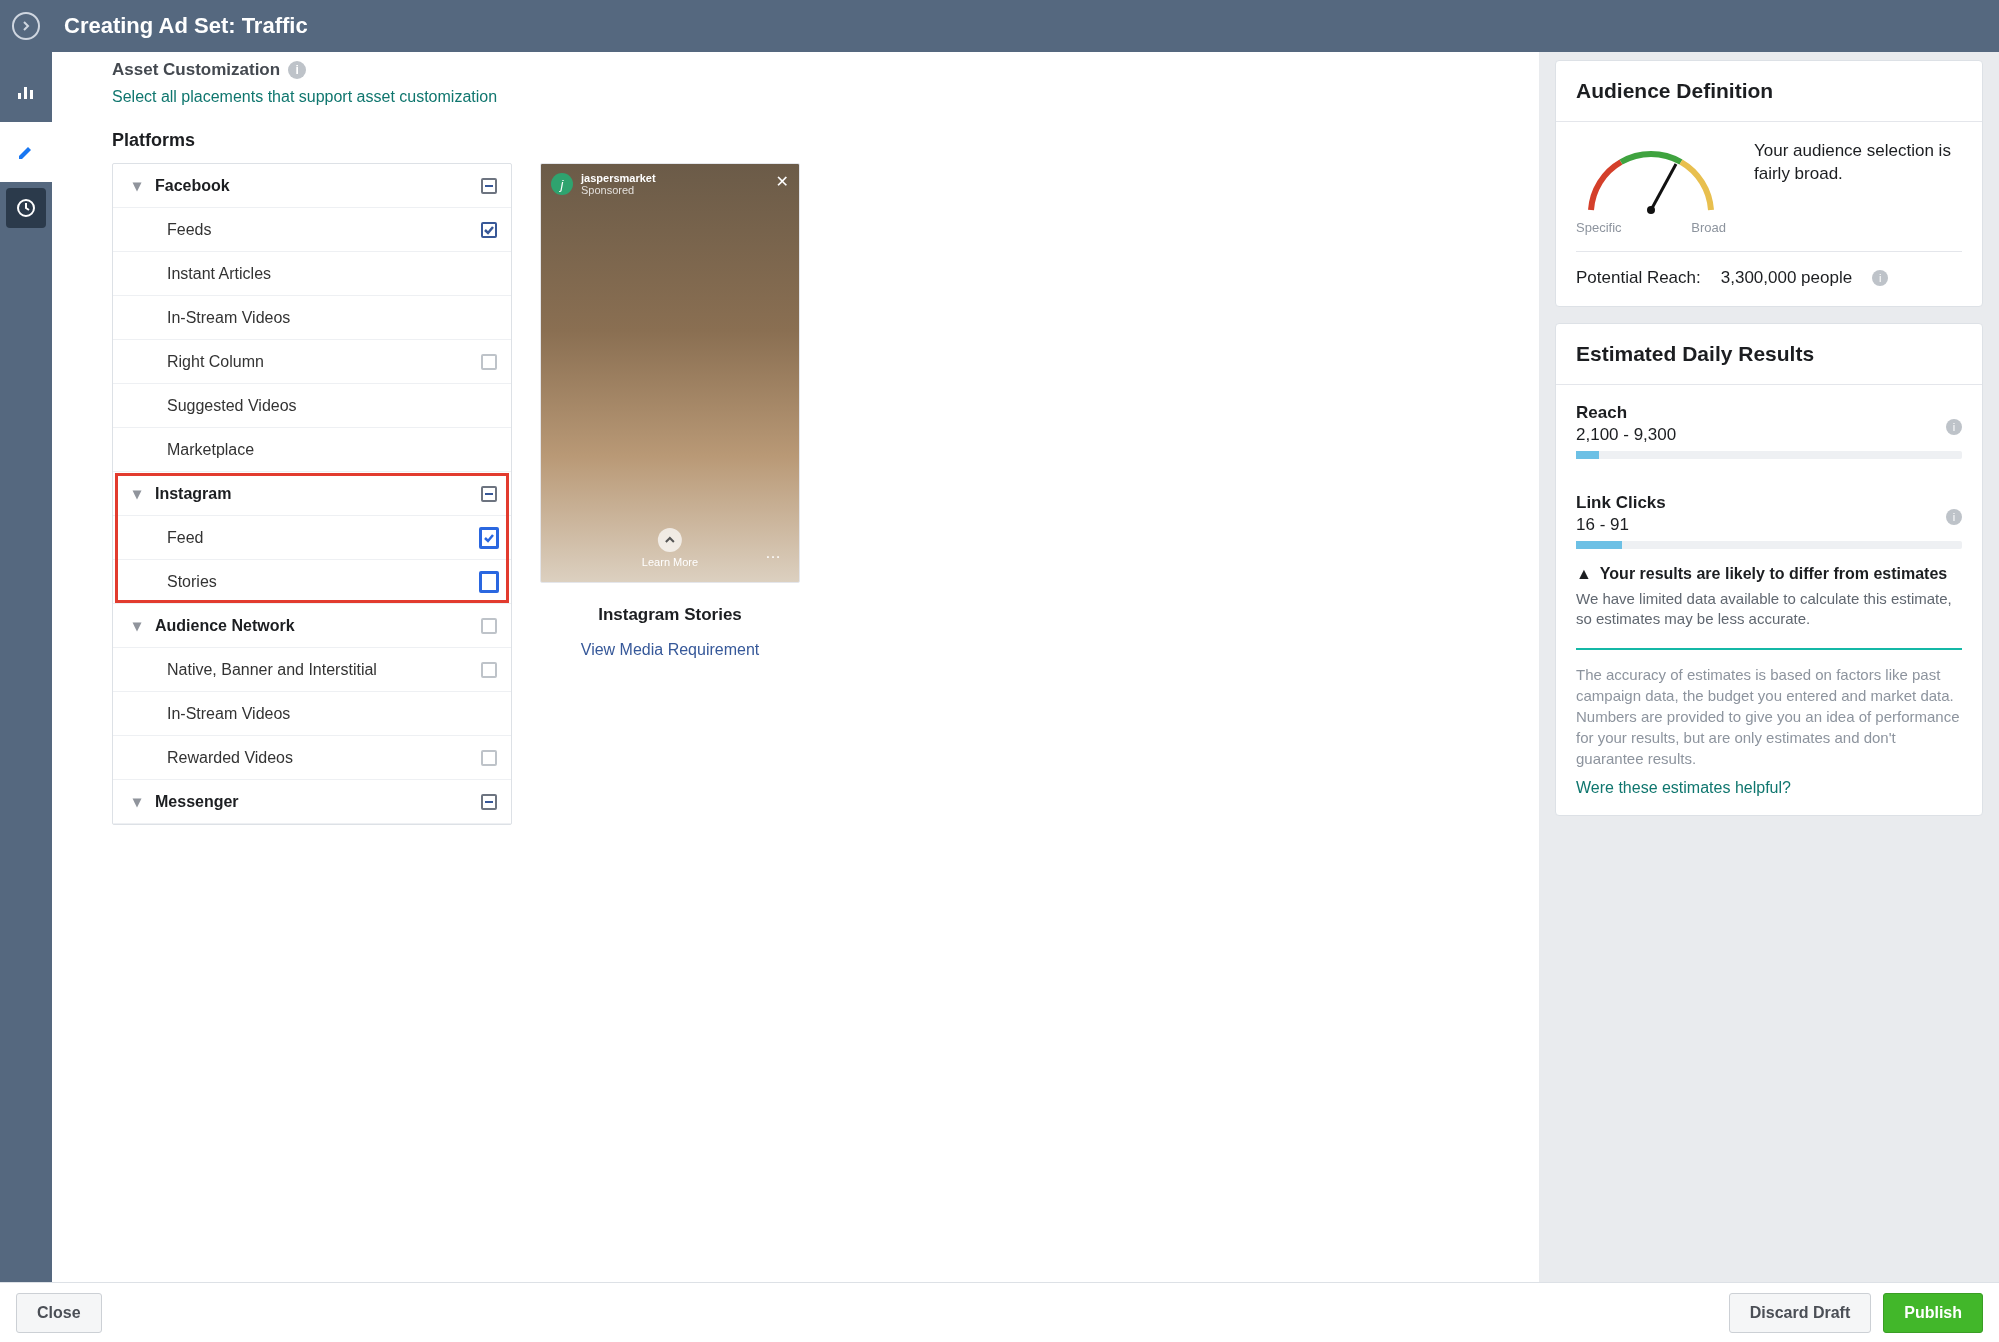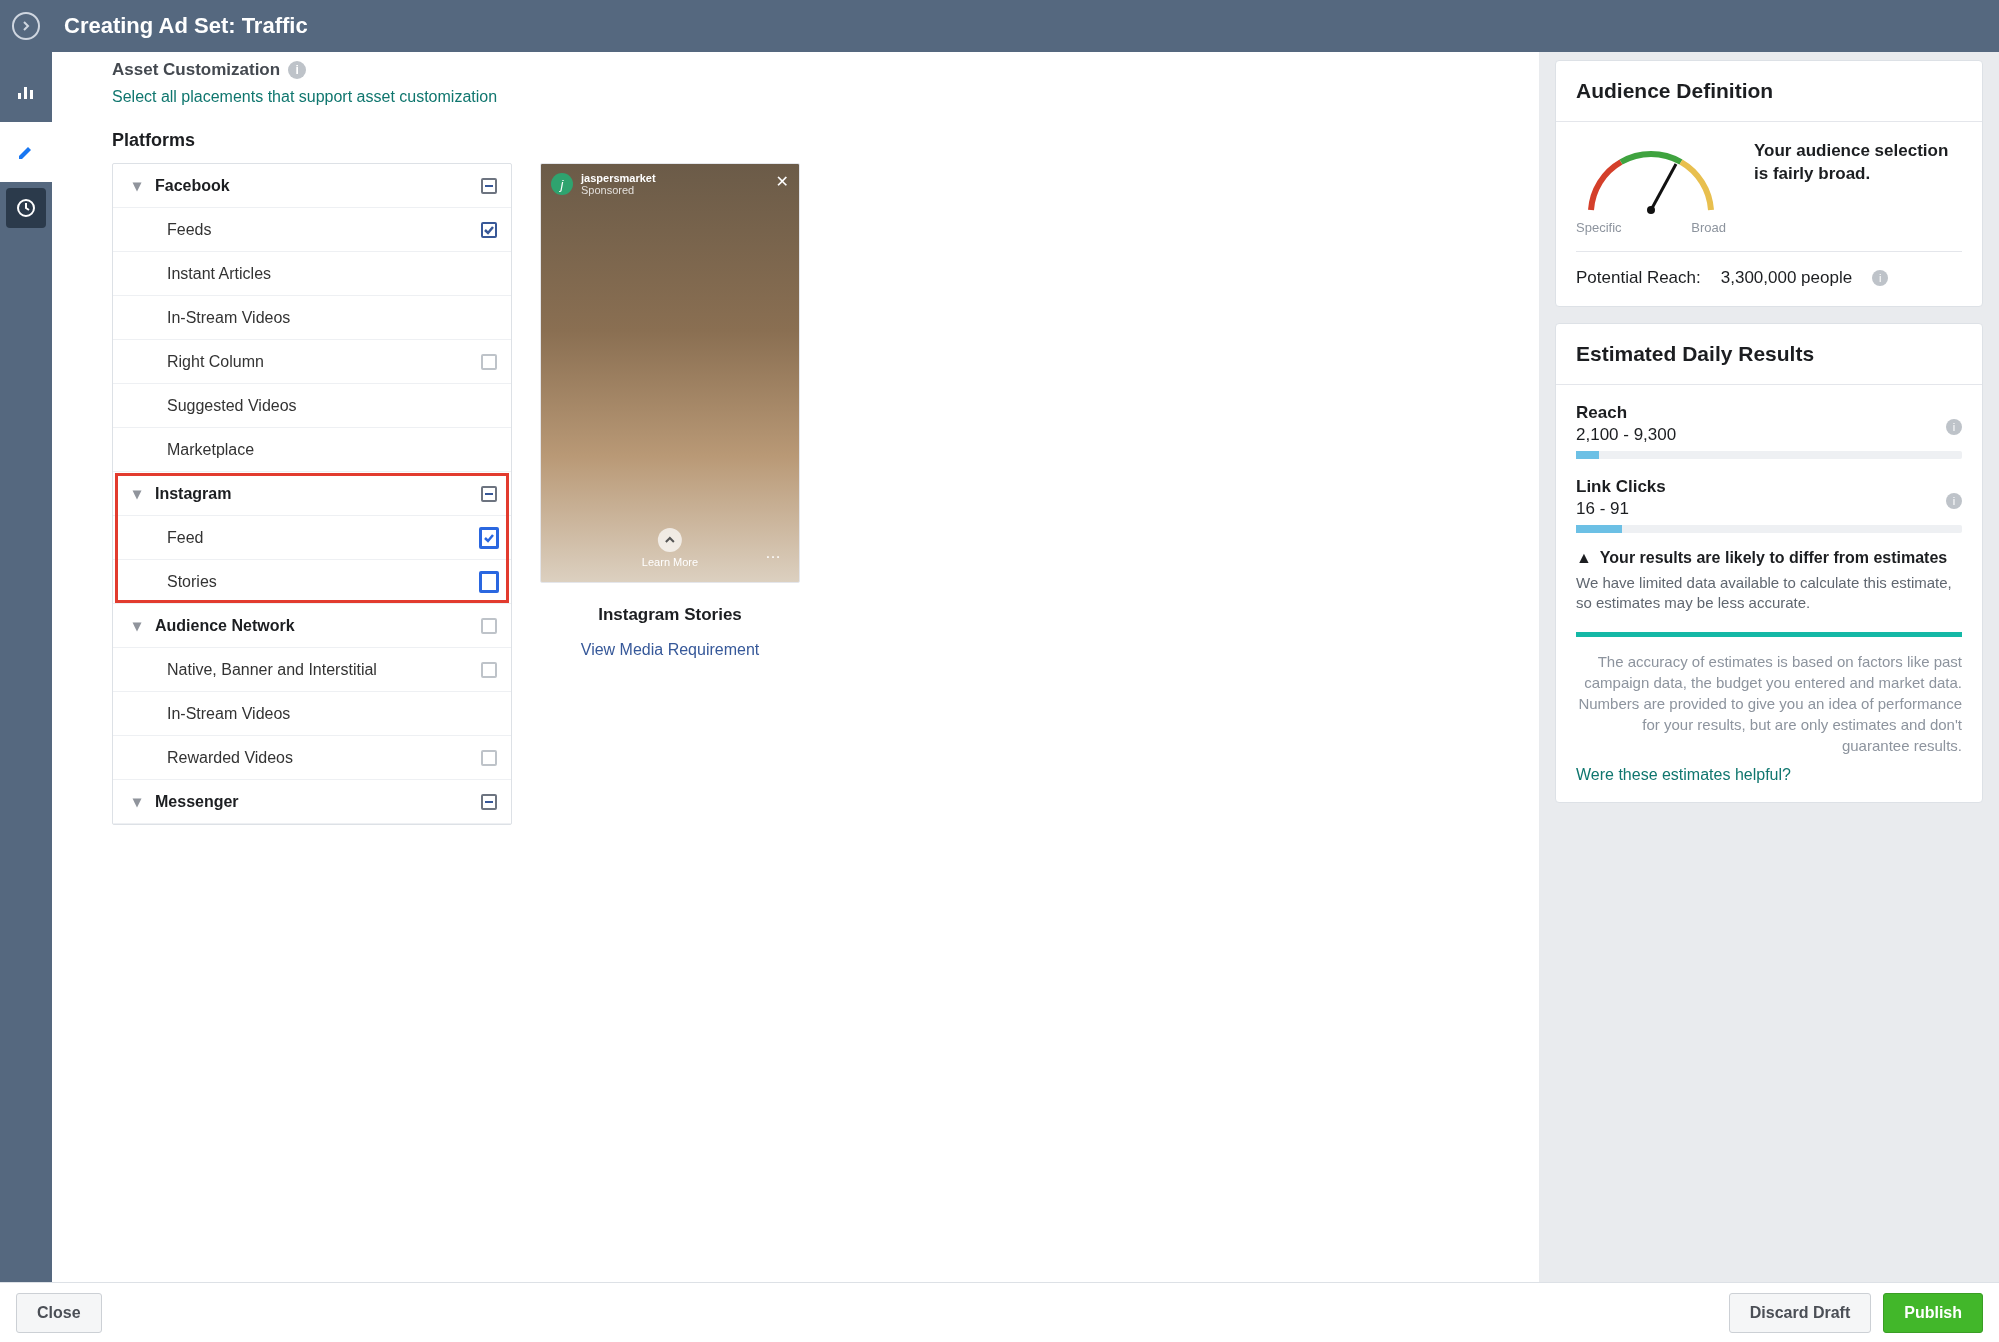--- a/index.html
+++ b/index.html
@@ -58,36 +58,36 @@
 .phone-learn .circ { width:24px; height:24px; border-radius:50%; background:rgba(255,255,255,.7); margin:0 auto 4px; display:flex; align-items:center; justify-content:center; }
 .phone-dots { position:absolute; bottom:20px; right:16px; color:#fff; letter-spacing:2px; }
 .preview-title { font-weight:700; font-size:17px; margin:22px 0 16px; }
 .preview-link { color:#365899; font-size:16px; cursor:pointer; }
 
 .card { background:#fff; border:1px solid #dde1e6; border-radius:4px; margin-bottom:16px; }
 .card-h { font-size:21px; font-weight:700; padding:18px 20px; border-bottom:1px solid #e4e6eb; }
 .card-b { padding:18px 20px; }
 
 .gauge-row { display:flex; align-items:flex-start; gap:28px; }
-.gauge-text { font-size:17px; line-height:1.35;font-weight:bold; }
+.gauge-text { font-size:17px; line-height:1.35; }
 .gauge-labels { display:flex; justify-content:space-between; font-size:13px; color:#8d949e; margin-top:-4px; width:150px; }
 .reach-line { font-size:17px; display:flex; align-items:center; gap:20px; }
 .divider { height:1px; background:#e4e6eb; margin:16px 0; }
 
 .metric-title { font-weight:700; font-size:17px; }
 .metric-val { font-size:17px; margin:2px 0 6px; }
 .metric-row { display:flex; align-items:center; justify-content:space-between; }
 .bar-bg { height:8px; background:#eef0f3; border-radius:2px; width:100%; }
 .bar-fg { height:8px; background:#6cc0e5; }
 .small-bar .bar-fg { width:6%; }
 .mid-bar .bar-fg { width:12%; }
 
 .warn-row { display:flex; gap:8px; font-weight:700; font-size:16px; margin-top:16px; }
 .muted { color:#606770; font-size:15px; line-height:1.35; margin-top:6px; }
-.footnote { color:#8d949e; font-size:15px; line-height:1.4; border-top:5px solid #14b8a6; margin-top:18px; padding-top:14px;text-align:right; }
+.footnote { color:#8d949e; font-size:15px; line-height:1.4; border-top:2px solid #14b8a6; margin-top:18px; padding-top:14px; }
 
 .footer { height:60px; background:#fff; border-top:1px solid #dde1e6; display:flex; align-items:center; padding:0 16px; }
 .btn { height:40px; padding:0 20px; border-radius:3px; font-size:16px; font-weight:600; cursor:pointer; display:flex; align-items:center; }
 .btn-secondary { background:#f5f6f7; border:1px solid #ccd0d5; color:#4b4f56; }
 .btn-primary { background:#42b72a; border:1px solid #3a9e25; color:#fff; }
 .spacer { flex:1; }
 </style>
 </head>
 <body>
 
@@ -289,21 +289,21 @@
             <div style="flex:1">
               <div class="metric-title">Reach</div>
               <div class="metric-val">2,100 - 9,300</div>
             </div>
             <span class="info-icon info-icon-sm">i</span>
           </div>
           <div class="bar-bg small-bar">
               <div class="bar-fg"></div>
             </div>
 
-          <div class="metric-row" style="margin-top:18px">
+          <div class="metric-row" style="margin-top:34px">
             <div style="flex:1">
               <div class="metric-title">Link Clicks</div>
               <div class="metric-val">16 - 91</div>
             </div>
             <span class="info-icon info-icon-sm">i</span>
           </div>
           <div class="bar-bg mid-bar">
               <div class="bar-fg"></div>
             </div>
 

